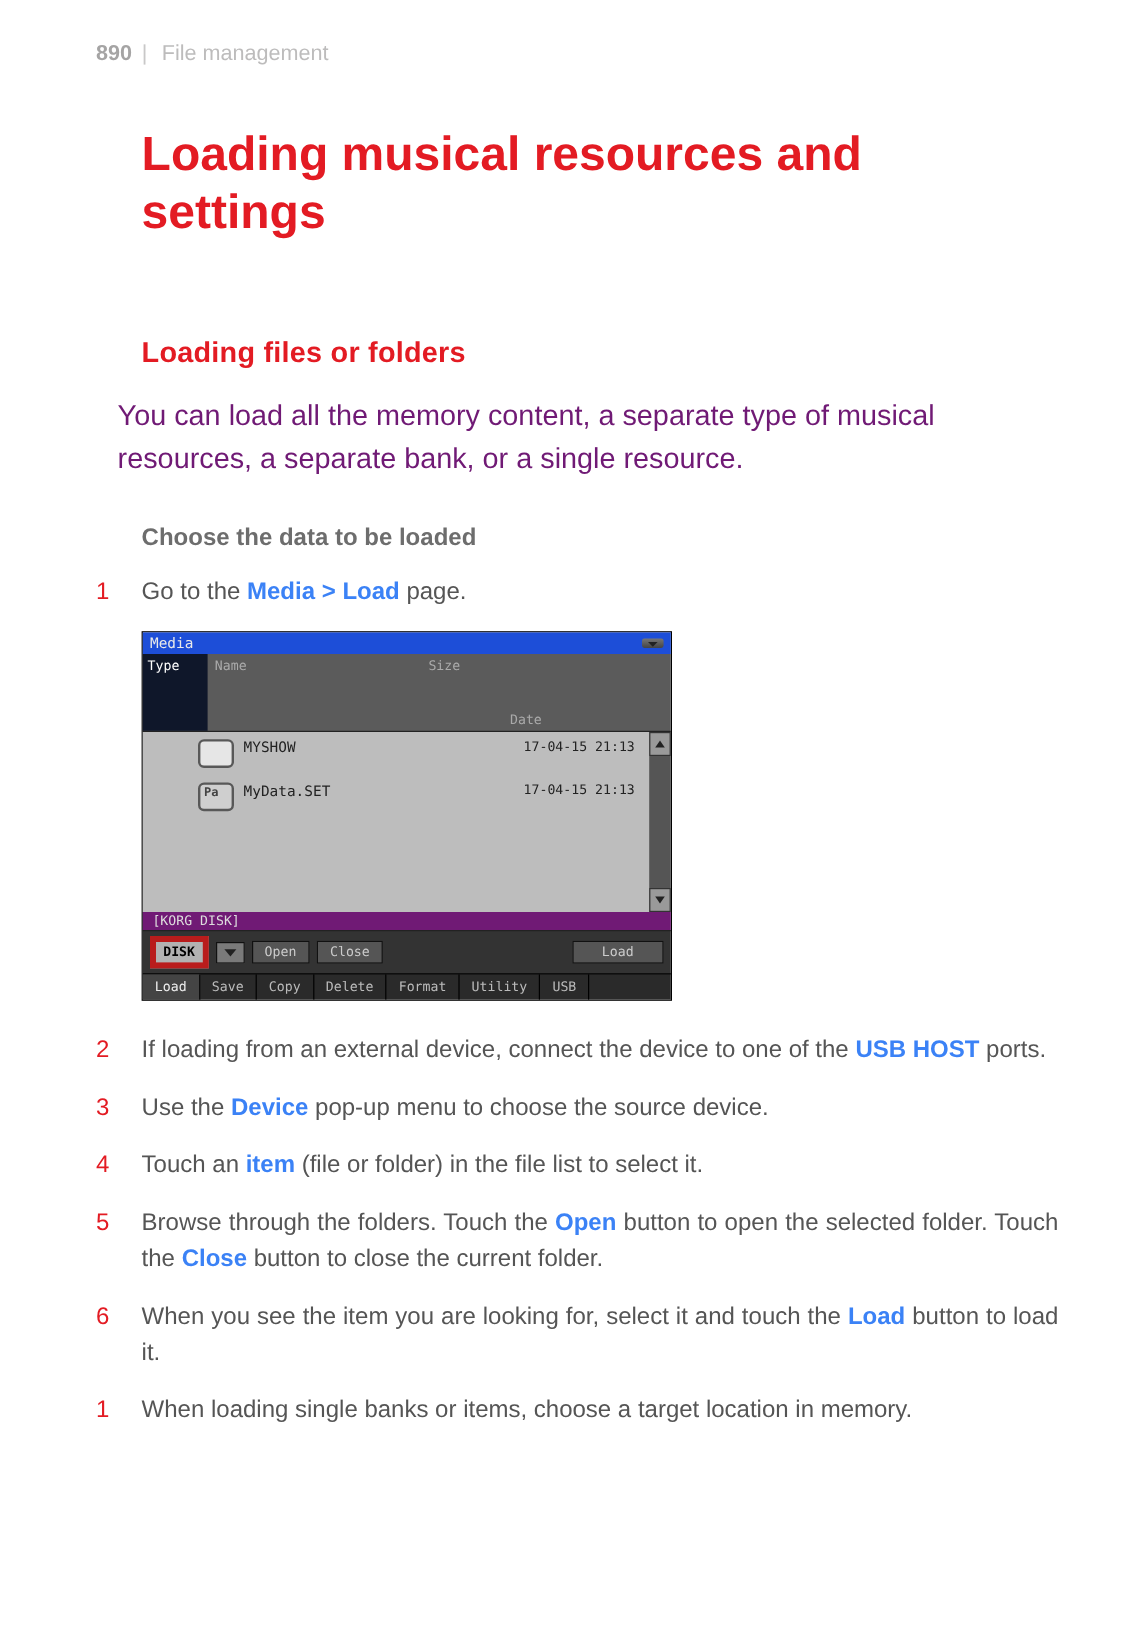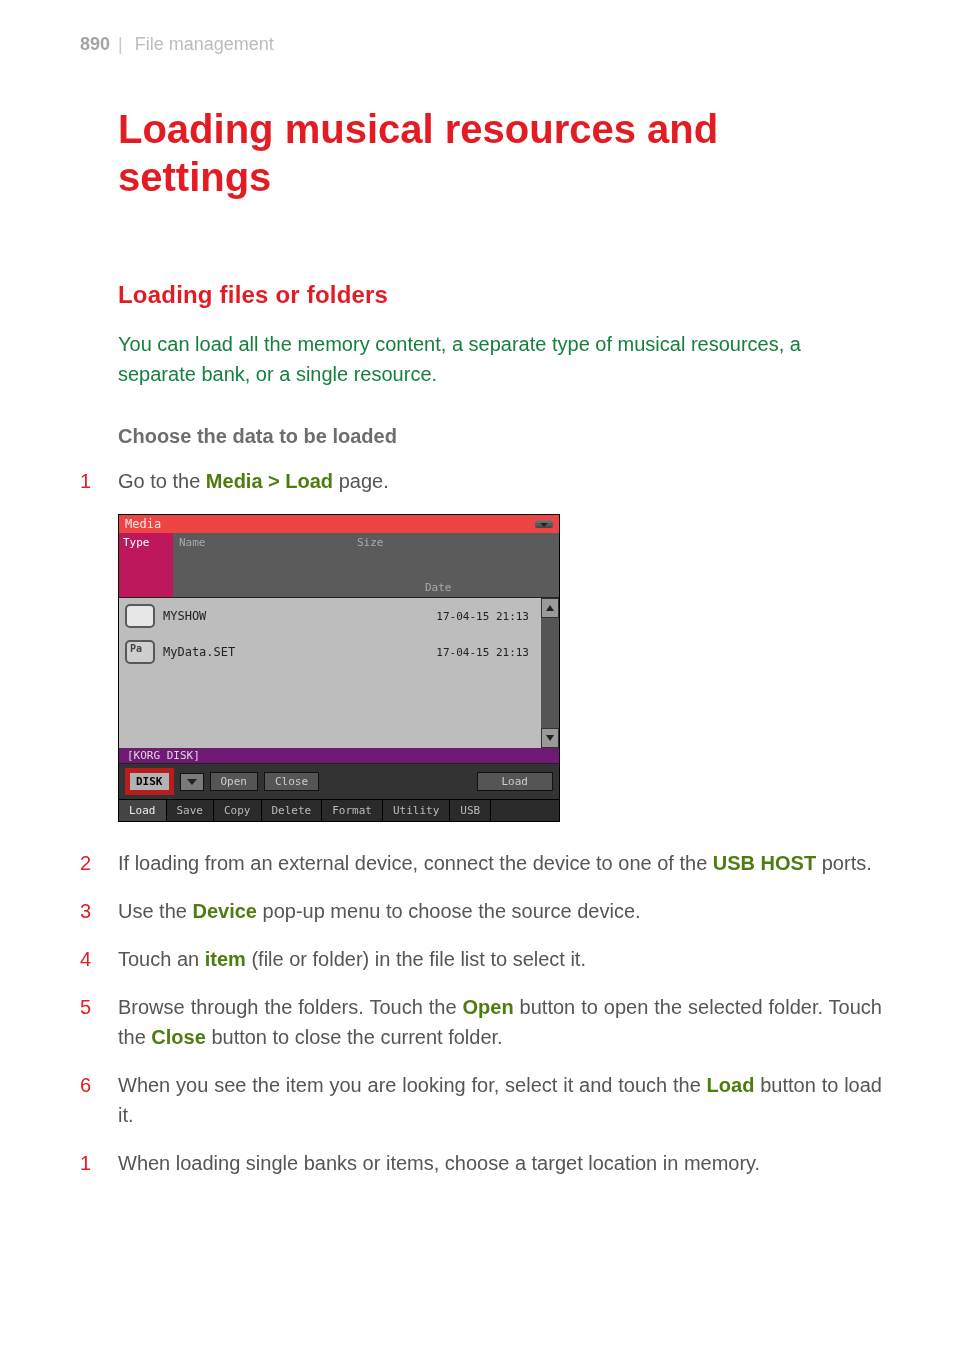--- a/index.html
+++ b/index.html
@@ -40,24 +40,24 @@
     line-height: 1.2;
   }
   h2.section {
     color: #e31b23;
     font-size: 24px;
     font-weight: 600;
     letter-spacing: 0.2px;
     margin: 0 0 20px 38px;
   }
   .body {
-    margin-left: 38px;
-    font-size: 20px;
+    margin-left: 18px;
+    font-size: 24px;
     line-height: 1.5;
-    color: #15803d;
+    color: #701a75;
   }
   .subhead {
     font-weight: 600;
     color: #6d6d6d;
     margin: 36px 0 18px 38px;
     font-size: 20px;
   }
   ol.steps {
     list-style: none;
     padding: 0;
@@ -77,36 +77,36 @@
     width: 38px;
     flex: 0 0 38px;
     text-align: left;
   }
   ol.steps > li .text {
     flex: 1;
   }
   ol.steps > li .text.justify {
     text-align: justify;
   }
-  .kw { color: #4d7c0f; font-weight: 600; }
+  .kw { color: #3b82f6; font-weight: 600; }
 
   
   .screenshot {
     width: 440px;
     margin: 18px 0 26px 38px;
     font-family: "Lucida Console", Monaco, monospace;
     font-size: 12px;
     color: #e9e9e9;
     border: 1px solid #000;
   }
   .screenshot .titlebar {
     display: flex;
     justify-content: space-between;
     align-items: center;
-    background: #ef4444;
+    background: #1d4ed8;
     padding: 2px 6px;
     font-size: 12px;
   }
   .screenshot .titlebar .menu-icon {
     width: 18px; height: 8px;
     border-radius: 2px;
     background: linear-gradient(#777,#444);
     position: relative;
   }
   .screenshot .titlebar .menu-icon:after {
@@ -116,38 +116,39 @@
     border-left: 4px solid transparent;
     border-right: 4px solid transparent;
     border-top: 4px solid #222;
   }
   .screenshot .cols {
     display: flex;
     background: #5b5b5b;
     border-bottom: 1px solid #222;
     font-size: 11px;
   }
-  .screenshot .col-type { width: 46px; padding: 3px 4px; background:#be185d; color:#fff;}
+  .screenshot .col-type { width: 46px; padding: 3px 4px; background:#0f172a; color:#fff;}
   .screenshot .col-name { flex: 1; padding: 3px 6px; color:#aaa;}
   .screenshot .col-size { width: 60px; padding: 3px 4px; color:#aaa;}
   .screenshot .col-date { width: 130px; padding: 3px 4px; color:#aaa;margin-top:45px;}
   .screenshot .filearea {
     display: flex;
     background: #bdbdbd;
     height: 150px;
   }
   .screenshot .filelist {
     flex: 1;
     color: #222;
     font-size: 12px;
   }
   .screenshot .filerow {
     display: flex;
-    align-items: center;
+    align-items: flex-start;
     padding: 6px 6px;
+    margin-left: 40px;
   }
   .screenshot .ficon {
     width: 26px; height: 20px;
     border: 2px solid #585858;
     border-radius: 5px;
     background: #e6e6e6;
     margin-right: 8px;
     flex: 0 0 26px;
     position: relative;
   }

